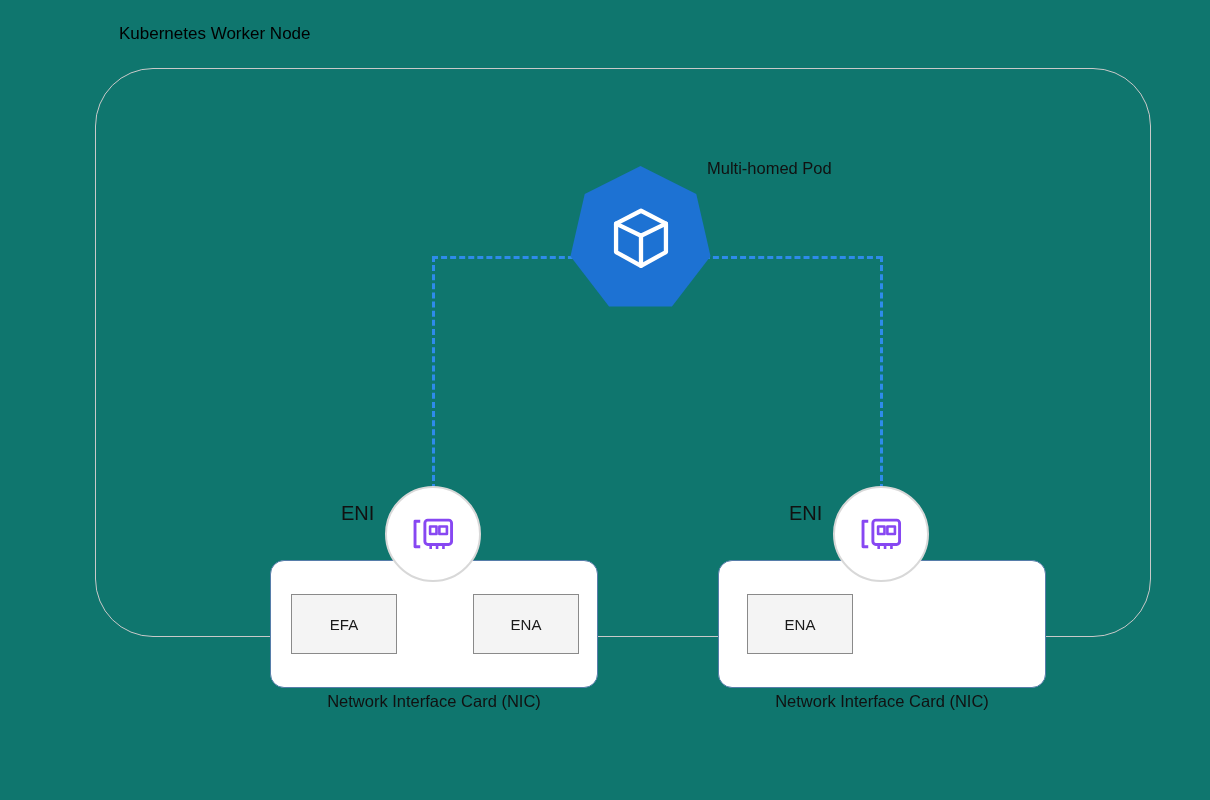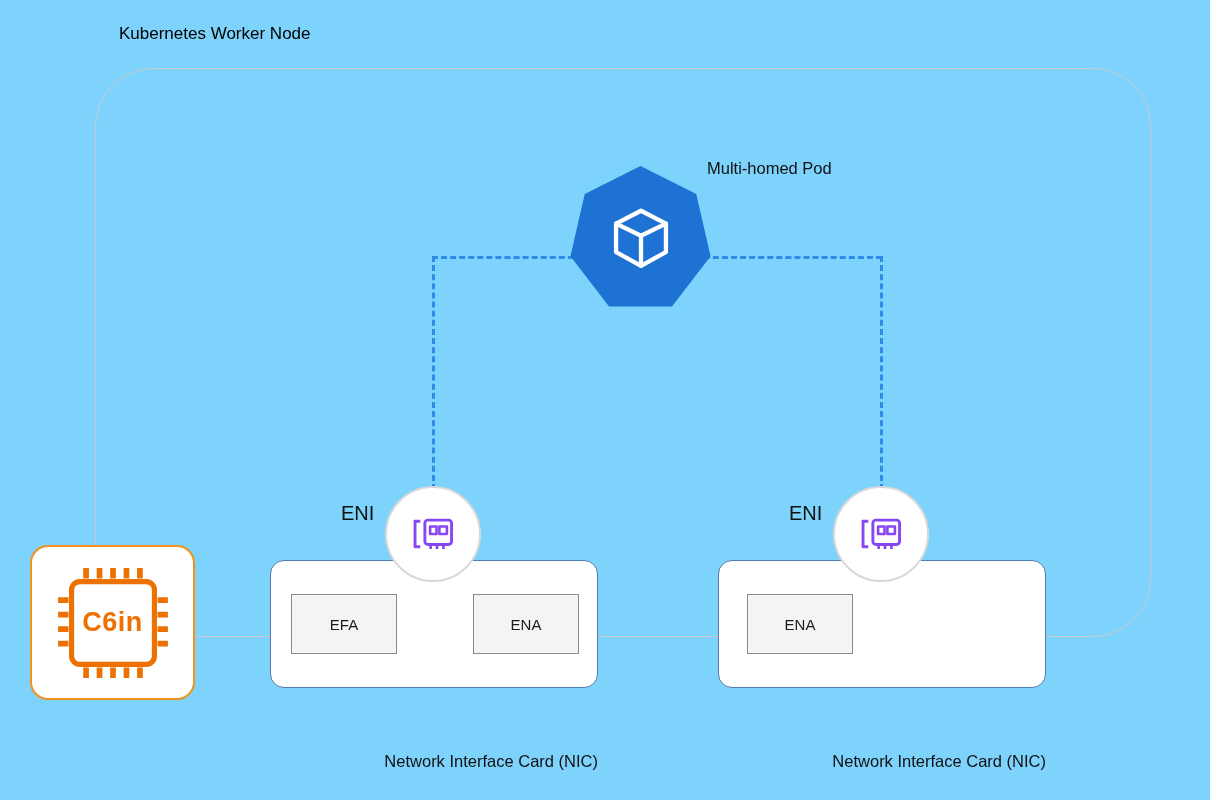--- a/index.html
+++ b/index.html
@@ -1,17 +1,17 @@
 <!DOCTYPE html>
 <html><head>
 <meta charset="utf-8">
 <style>
   html,body{margin:0;padding:0;background:#fff;}
   .canvas{
-    position:relative;width:1210px;height:800px;background:#7dd3fc;overflow:hidden;
+    position:relative;width:1210px;height:800px;background:#0f766e;overflow:hidden;
     font-family:"Liberation Sans",sans-serif;color:#111;
   }
   .node-title{position:absolute;left:119px;top:24px;font-size:17px;color:#000;z-index:2;}
   .node-border{
     position:absolute;left:95px;top:68px;width:1054px;height:567px;
     border:1.4px solid #c9c9c9;border-radius:58px;z-index:0;background:transparent;
   }
   
   .dash-h{position:absolute;left:432px;top:256px;width:450px;height:0;
     border-top:3px dashed #2e8bea;z-index:1;}
@@ -42,21 +42,21 @@
     position:absolute;top:560px;width:328px;height:128px;background:#fff;
     border:1.5px solid #567da9;border-radius:14px;z-index:3;box-sizing:border-box;
   }
   #nic-left{left:270px;} #nic-right{left:718px;}
   .adapter{
     position:absolute;top:33px;width:106px;height:60px;background:#f4f4f4;
     border:1.2px solid #8a8a8a;display:flex;align-items:center;justify-content:center;
     font-size:15px;color:#1a1a1a;box-sizing:border-box;
   }
   .adapter.pos-a{left:20px;} .adapter.pos-b{left:202px;} .adapter.pos-c{left:28px;}
-  .nic-label{position:absolute;top:752px;width:328px;text-align:right;font-size:16.5px;z-index:2;}
+  .nic-label{position:absolute;top:692px;width:328px;text-align:center;font-size:16.5px;z-index:2;}
   #nic-label-left{left:270px;} #nic-label-right{left:718px;}
   
   .instance{
     position:absolute;left:30px;top:545px;width:165px;height:155px;background:#fff;
     border:2.5px solid #f2921d;border-radius:18px;z-index:5;
     display:flex;align-items:center;justify-content:center;box-sizing:border-box;
   }
   .chip-wrap{position:relative;width:116px;height:116px;}
   .chip-wrap svg{width:116px;height:116px;display:block;}
   .chip-label{
@@ -117,28 +117,14 @@
     <div class="adapter pos-a">EFA</div>
     <div class="adapter pos-b">ENA</div>
   </div>
   <div class="nic-label" id="nic-label-left">Network Interface Card (NIC)</div>
 
   <div class="nic" id="nic-right">
     <div class="adapter pos-c">ENA</div>
   </div>
   <div class="nic-label" id="nic-label-right">Network Interface Card (NIC)</div>
 
-  <div class="instance">
-    <div class="chip-wrap">
-      <svg viewBox="0 0 112 112">
-        <g stroke="#ed7100" stroke-width="5" fill="none">
-          <rect x="16" y="16" width="80" height="80" rx="8"></rect>
-          <path d="M30 3 L30 13 M43 3 L43 13 M56 3 L56 13 M69 3 L69 13 M82 3 L82 13" stroke-width="5.5"></path>
-          <path d="M30 99 L30 109 M43 99 L43 109 M56 99 L56 109 M69 99 L69 109 M82 99 L82 109" stroke-width="5.5"></path>
-          <path d="M3 34 L13 34 M3 48 L13 48 M3 62 L13 62 M3 76 L13 76" stroke-width="5.5"></path>
-          <path d="M99 34 L109 34 M99 48 L109 48 M99 62 L109 62 M99 76 L109 76" stroke-width="5.5"></path>
-        </g>
-      </svg>
-      <div class="chip-label">C6in</div>
-    </div>
-  </div>
 
 </div>
 
 </body></html>

